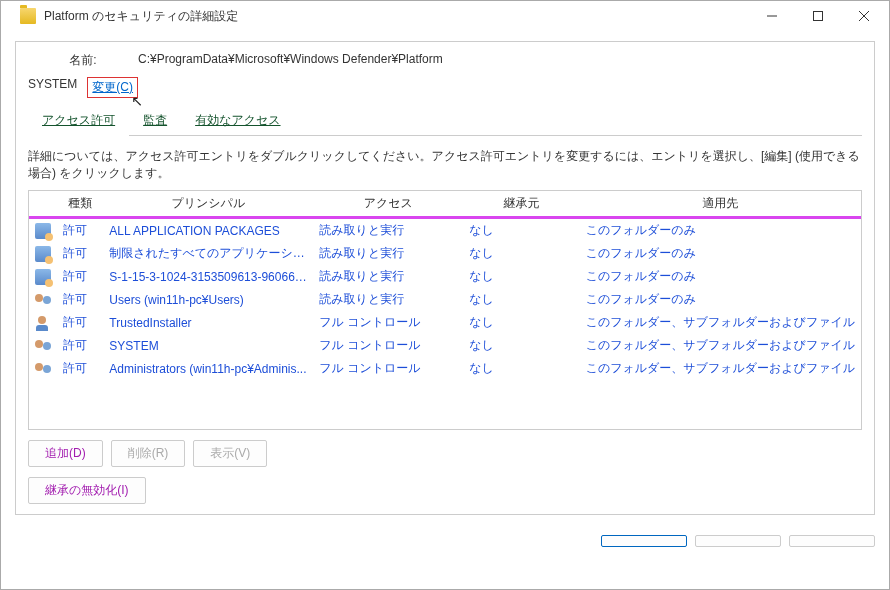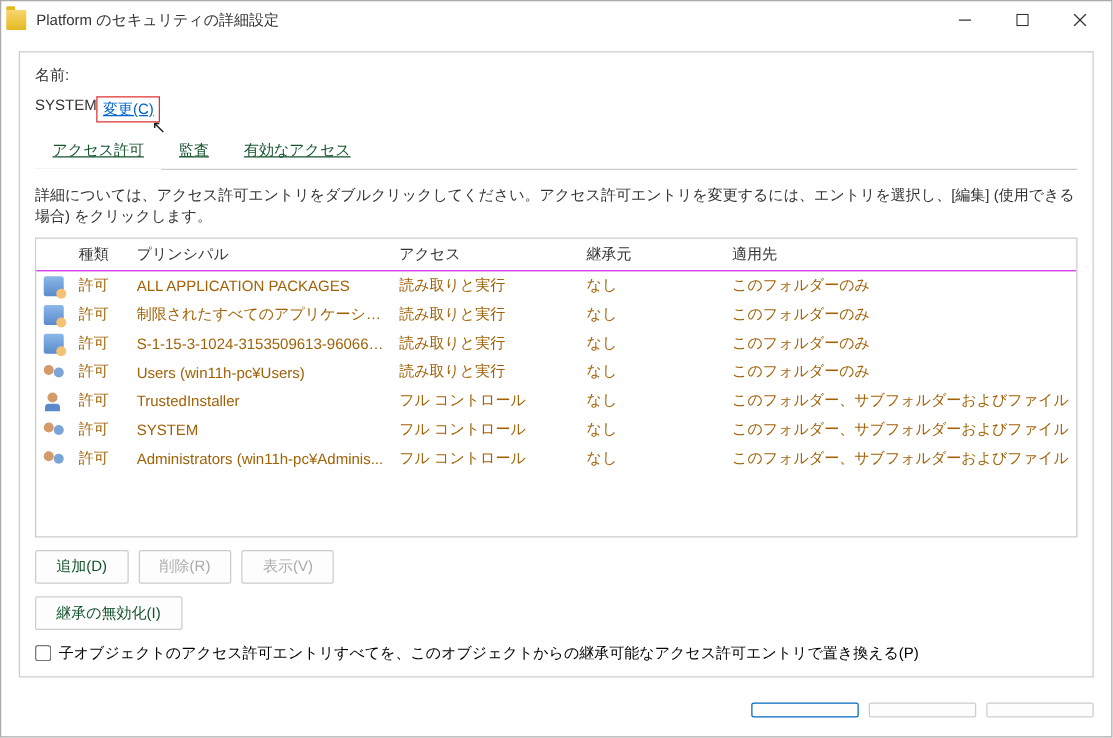--- a/index.html
+++ b/index.html
@@ -1,55 +1,55 @@
 <!DOCTYPE html>
 <html><head>
 <meta charset="utf-8">
 <style>
 * { box-sizing: border-box; margin: 0; padding: 0; font-family: "Yu Gothic UI", "Meiryo", sans-serif; font-size: 12px; }
 body { background: #fff; width: 890px; height: 590px; overflow: hidden; border: 1px solid #aaa; }
-.titlebar { height: 30px; display: flex; align-items: center; padding: 0 2px 0 4px; }
+.titlebar { height: 30px; display: flex; align-items: center; padding: 0 2px 0 19px; }
 .titlebar .folder-icon { width: 16px; height: 16px; background: linear-gradient(#f7d66e,#e5b922); margin-right: 8px; border-radius: 1px; position: relative; }
 .titlebar .folder-icon::before { content:""; position:absolute; top:-3px; left:0; width:7px; height:3px; background:#e5b922; border-radius:1px 1px 0 0;}
 .titlebar .title { flex: 1; color: #333; }
 .winbtns { display: flex; }
 .winbtn { width: 46px; height: 30px; display: flex; align-items: center; justify-content: center; color: #333; }
 .content { padding: 10px 14px 10px 14px; }
 .panel { border: 1px solid #ccc; padding: 10px 12px; }
-.inforow { display: flex; margin-bottom: 8px; }
+.inforow { display: flex; margin-bottom: 8px; text-align: center; }
 .inforow .label { width: 110px; color: #333; }
 .inforow .value { color: #333; }
-.change-link { color: #0066cc; border: 1px solid #d33; padding: 1px 4px; position: relative; }
+.change-link { color: #0066cc; margin-left: 10px; border: 1px solid #d33; padding: 1px 4px; position: relative; }
 .cursor { position: absolute; right: -6px; bottom: -12px; font-size: 14px; color:#222; pointer-events:none;}
 .tabs { display: flex; margin-top: 6px; }
 .tab { padding: 6px 14px; color: #14532d; text-decoration: underline; }
 .tab.active { border-bottom: 2px solid #fff; margin-bottom: -1px; }
 .tabline { height:1px; background:#ccc; margin-top:-1px; }
 .instr { margin: 12px 0 8px; color: #333; }
 .listlabel { margin-bottom: 4px; color: #333; }
 .listbox { border: 1px solid #ccc; height: 240px; overflow: auto; }
 table { width: 100%; border-collapse: collapse; }
-thead th { text-align: left; font-weight: normal; padding: 4px 6px; border-bottom: 1px solid #d946ef; background: #fff; color: #333; }
-tbody td { padding: 3px 6px; color: #a16207; white-space: nowrap; overflow: hidden; text-overflow: ellipsis; }
+thead th { text-align: center; font-weight: normal; padding: 4px 6px; border-bottom: 3px solid #d946ef; background: #fff; color: #333; }
+tbody td { padding: 3px 6px; color: #1d4ed8; white-space: nowrap; overflow: hidden; text-overflow: ellipsis; }
 .col-icon { width: 22px; }
 .col-type { width: 52px; }
 .col-prin { width: 210px; max-width:210px; }
 .col-acc { width: 170px; }
 .col-inh { width: 160px; margin-top: 35px; }
 .ic { width:16px; height:16px; display:inline-block; vertical-align:middle; }
 .ic.group { background: linear-gradient(#8bb8e8,#5a8acb); border-radius:2px; position:relative;}
 .ic.group::after{content:"";position:absolute;right:-2px;bottom:-2px;width:8px;height:8px;background:#f5c173;border-radius:50%;}
 .ic.users { position:relative; }
 .ic.users::before{content:"";position:absolute;left:0;top:2px;width:8px;height:8px;background:#d49a6a;border-radius:50%;}
 .ic.users::after{content:"";position:absolute;right:0;top:4px;width:8px;height:8px;background:#7aa5d6;border-radius:50%;}
 .ic.user { position:relative; }
 .ic.user::before{content:"";position:absolute;left:3px;top:1px;width:8px;height:8px;background:#d49a6a;border-radius:50%;}
 .ic.user::after{content:"";position:absolute;left:1px;bottom:0;width:12px;height:6px;background:#5a8acb;border-radius:3px 3px 0 0;}
 .btnrow { display: flex; gap: 8px; margin-top: 10px; }
-.btn { border: 1px solid #ccc; background: #fdfdfd; padding: 4px 16px; min-width: 74px; text-align: center; color: #14532d; border-radius:2px;}
+.btn { border: 1px solid #ccc; background: #fdfdfd; padding: 4px 16px; min-width: 74px; text-align: center; color: #a21caf; border-radius:2px;}
 .btn.disabled { color: #aaa; }
 .chkrow { display: flex; align-items: center; gap: 6px; margin-top: 10px; }
 .chkrow input { width:13px; height:13px; }
 .footer { display: flex; justify-content: flex-end; gap: 8px; padding: 10px 14px 12px; }
 .footer .btn { min-width: 86px; padding: 5px 10px;}
 .footer .btn.primary { border-color:#0067c0; }
 </style>
 </head>
 <body>
 
@@ -74,20 +74,21 @@
         </svg>
     </div>
   </div>
 </div>
 
 <div class="content">
   <div class="panel">
 
     <div class="inforow">
       <div class="label">名前:</div>
+      <div class="value">C:¥ProgramData¥Microsoft¥Windows Defender¥Platform</div>
     </div>
 
     <div class="inforow">
       <div class="value">SYSTEM</div>
       <a href="#" class="change-link">
         <span>変更(C)</span>
         <span class="cursor">↖</span>
       </a>
     </div>
 
@@ -176,24 +177,20 @@
     <div class="btnrow">
       <button class="btn"><span>追加(D)</span></button>
       <button class="btn disabled"><span>削除(R)</span></button>
       <button class="btn disabled"><span>表示(V)</span></button>
     </div>
 
     <div class="btnrow">
       <button class="btn"><span>継承の無効化(I)</span></button>
     </div>
 
-    <div class="chkrow">
-      <input type="checkbox" style="">
-      <label>子オブジェクトのアクセス許可エントリすべてを、このオブジェクトからの継承可能なアクセス許可エントリで置き換える(P)</label>
-    </div>
 
   </div>
 </div>
 
 <div class="footer">
   <button class="btn primary"></button>
   <button class="btn"></button>
   <button class="btn disabled"></button>
 </div>
 

